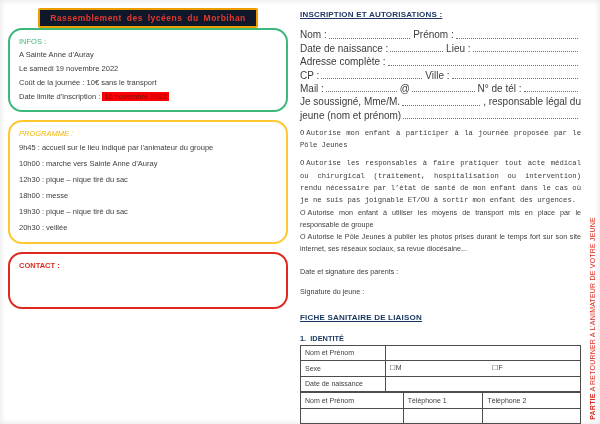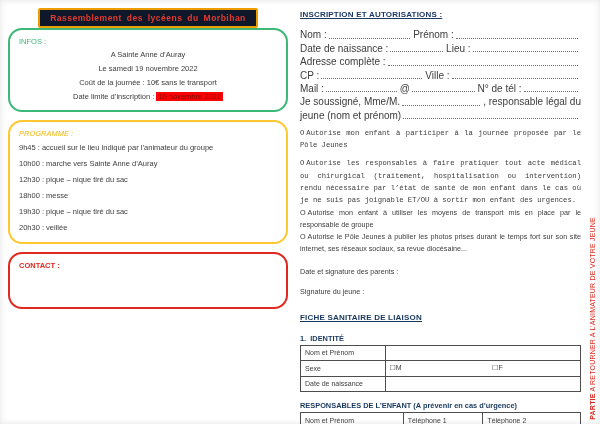--- a/index.html
+++ b/index.html
@@ -13,21 +13,21 @@
   .title-box{
     width:fit-content;margin:0 auto 0;background:#0f172a;border:2px solid #ED9D00;
     border-radius:2px;padding:3px 10px;font-size:8.5px;font-weight:bold;color:#E23A2E;
     letter-spacing:.5px;word-spacing:2px;
   }
   .box{border:2px solid;border-radius:14px;padding:5px 9px 6px;margin-bottom:8px;background:#fff;}
   .box-label{font-size:7.5px;line-height:13px;}
   .bline{font-size:7.5px;}
   .box.infos{border-color:#3CB878;}
   .box.infos .box-label{color:#3CB878;}
-  .box.infos .bline{line-height:14px;text-align:center;}
+  .box.infos .bline{line-height:14px;}
   .box.programme{border-color:#FFC830;}
   .box.programme .box-label{color:#EFB70F;font-style:italic;}
   .box.programme .bline{line-height:16px;}
   .box.prevoir{border-color:#00A651;}
   .box.prevoir .box-label{color:#00A651;}
   .box.prevoir .bline{line-height:15px;}
   .box.contact{border-color:#E0281E;min-height:42px;}
   .box.contact .box-label{color:#E0281E;font-weight:bold;}
   .hl{background:#FB0007;color:#7E0E00;padding:0 2px;}
   
@@ -167,21 +167,20 @@
       <td class="c1">Sexe</td>
       <td><span class="sexm">☐M</span><span>☐F</span></td>
     </tr>
     <tr>
       <td class="c1">Date de naissance</td>
       <td></td>
     </tr>
   </tbody>
     </table>
 
-  <div class="sub-heading resp-heading">RESPONSABLES DE L’ENFANT (A prévenir en cas d’urgence)</div>
 
   <table class="resp-table">
     <tbody>
         <tr>
       <td class="rc1">Nom et Prénom</td>
       <td class="rc2">Téléphone 1</td>
       <td class="rc3">Téléphone 2</td>
     </tr>
     <tr>
       <td></td>

